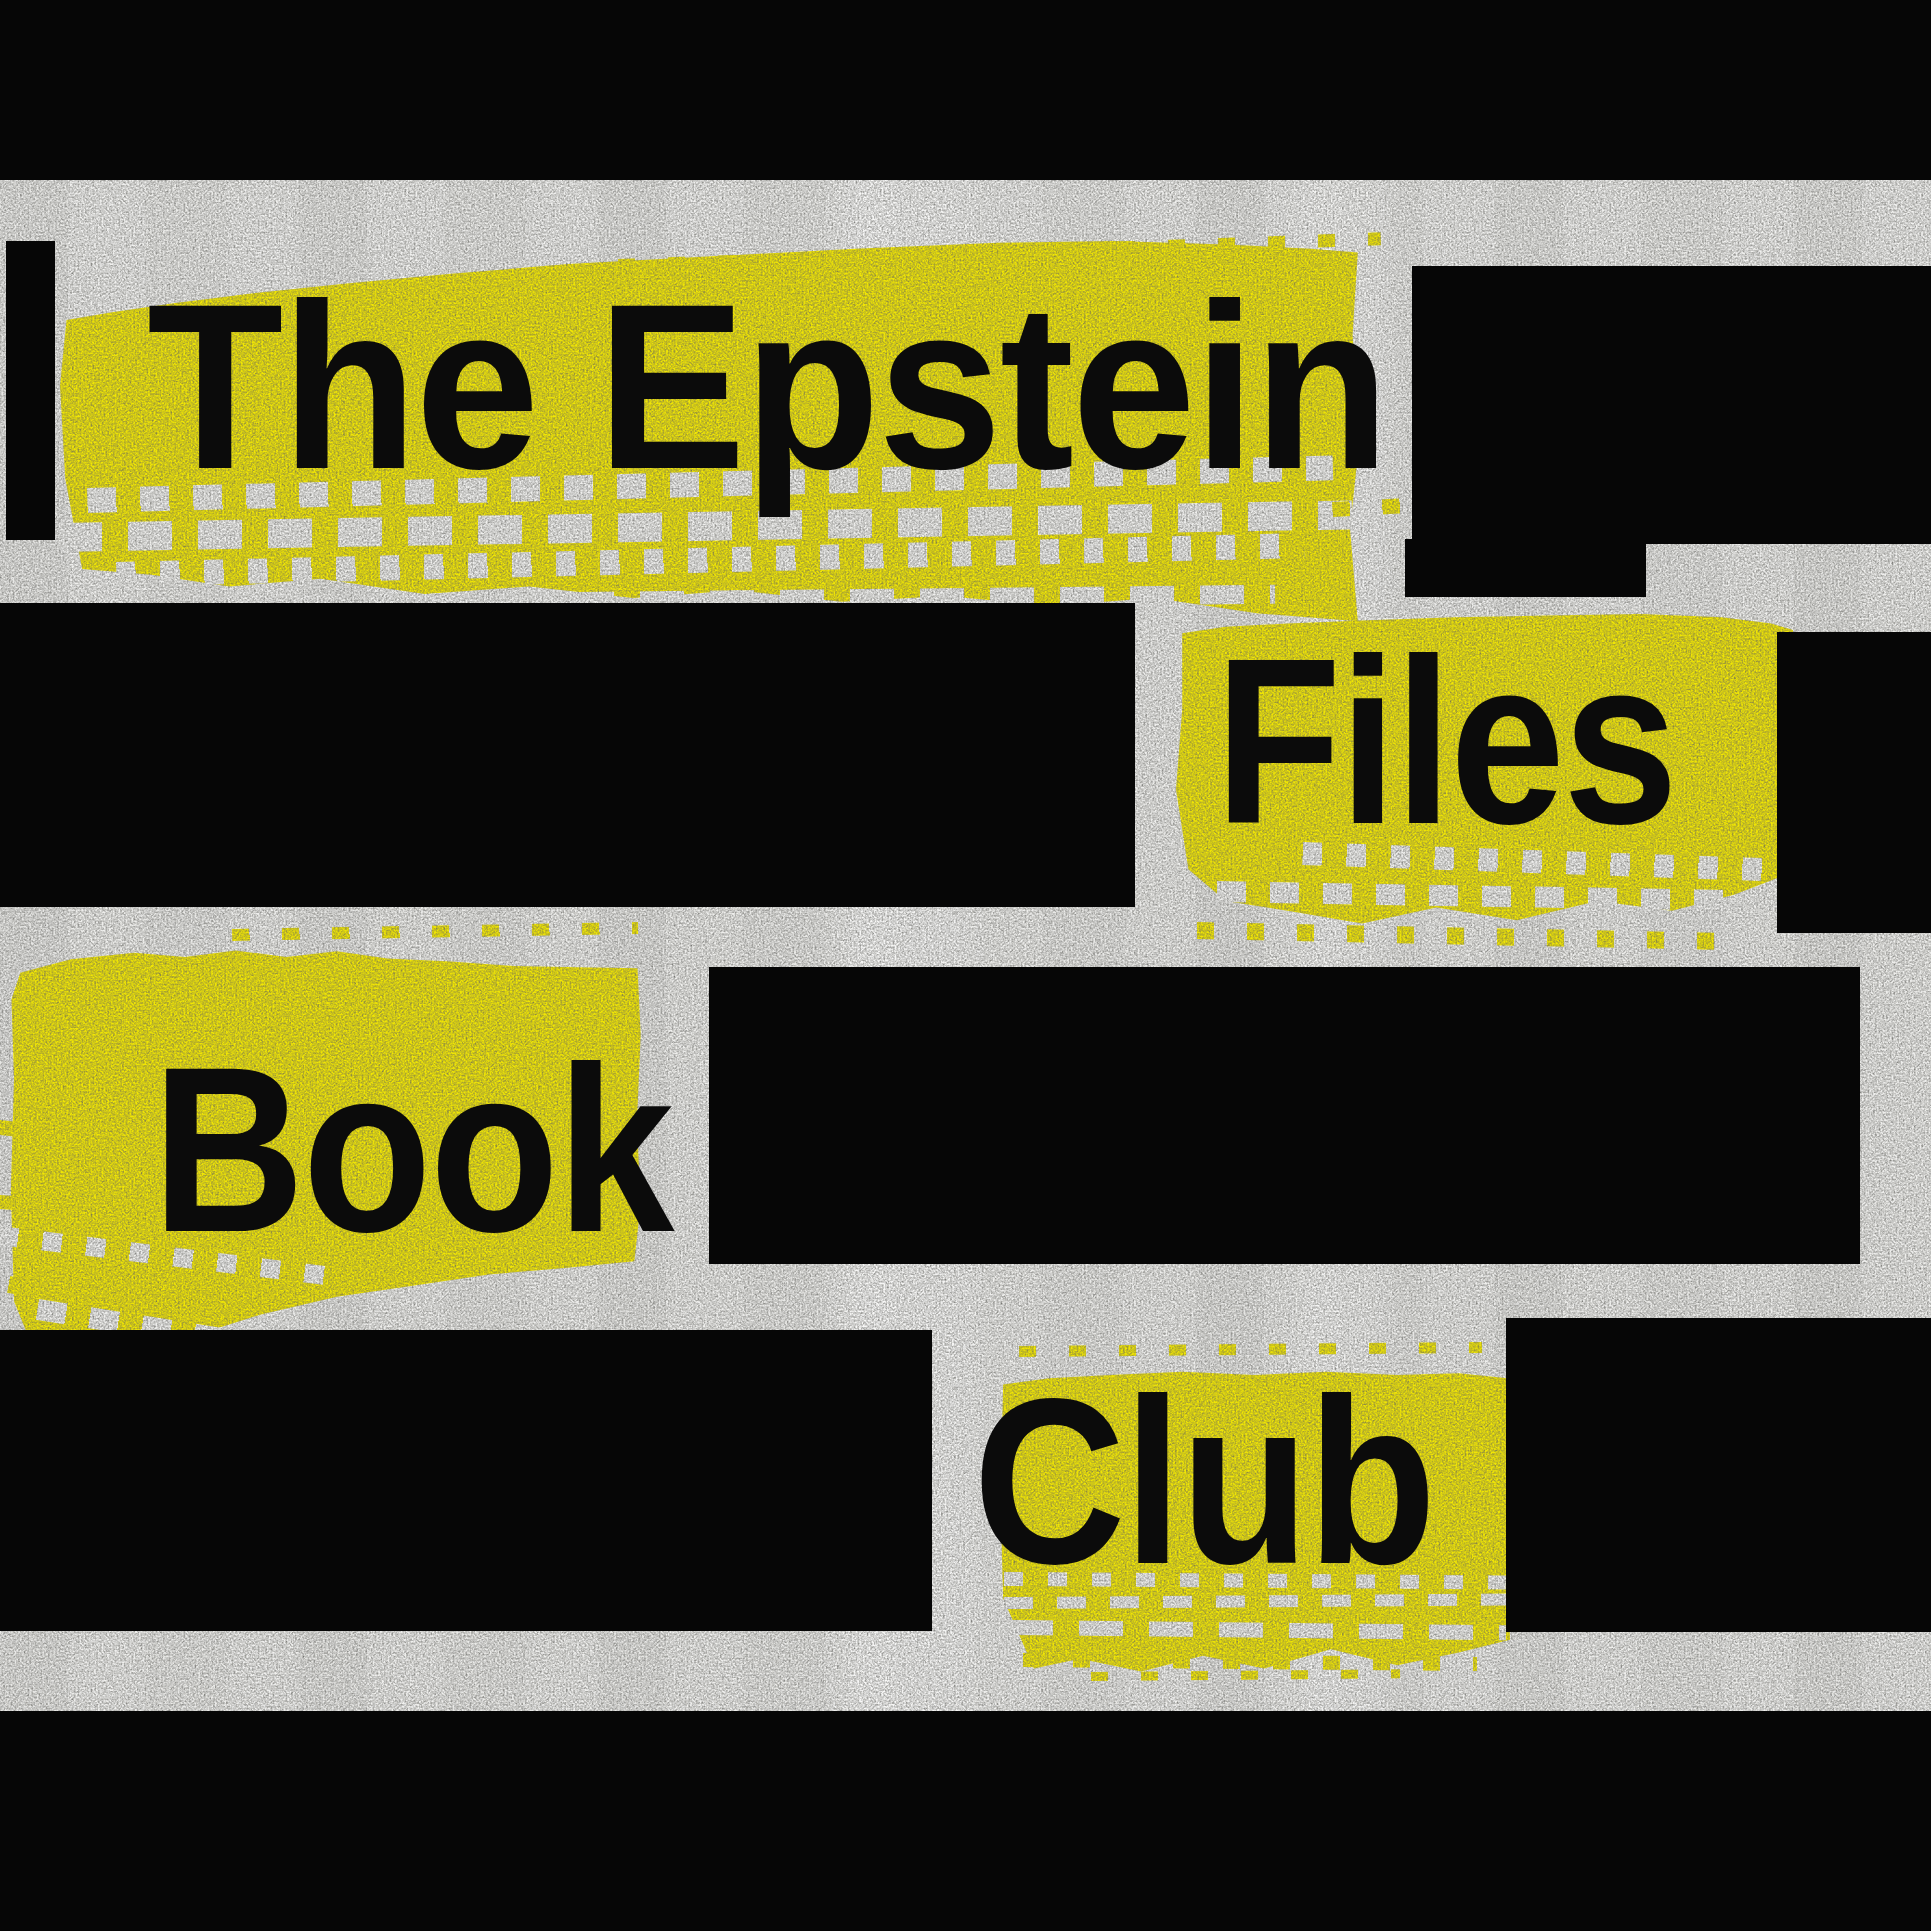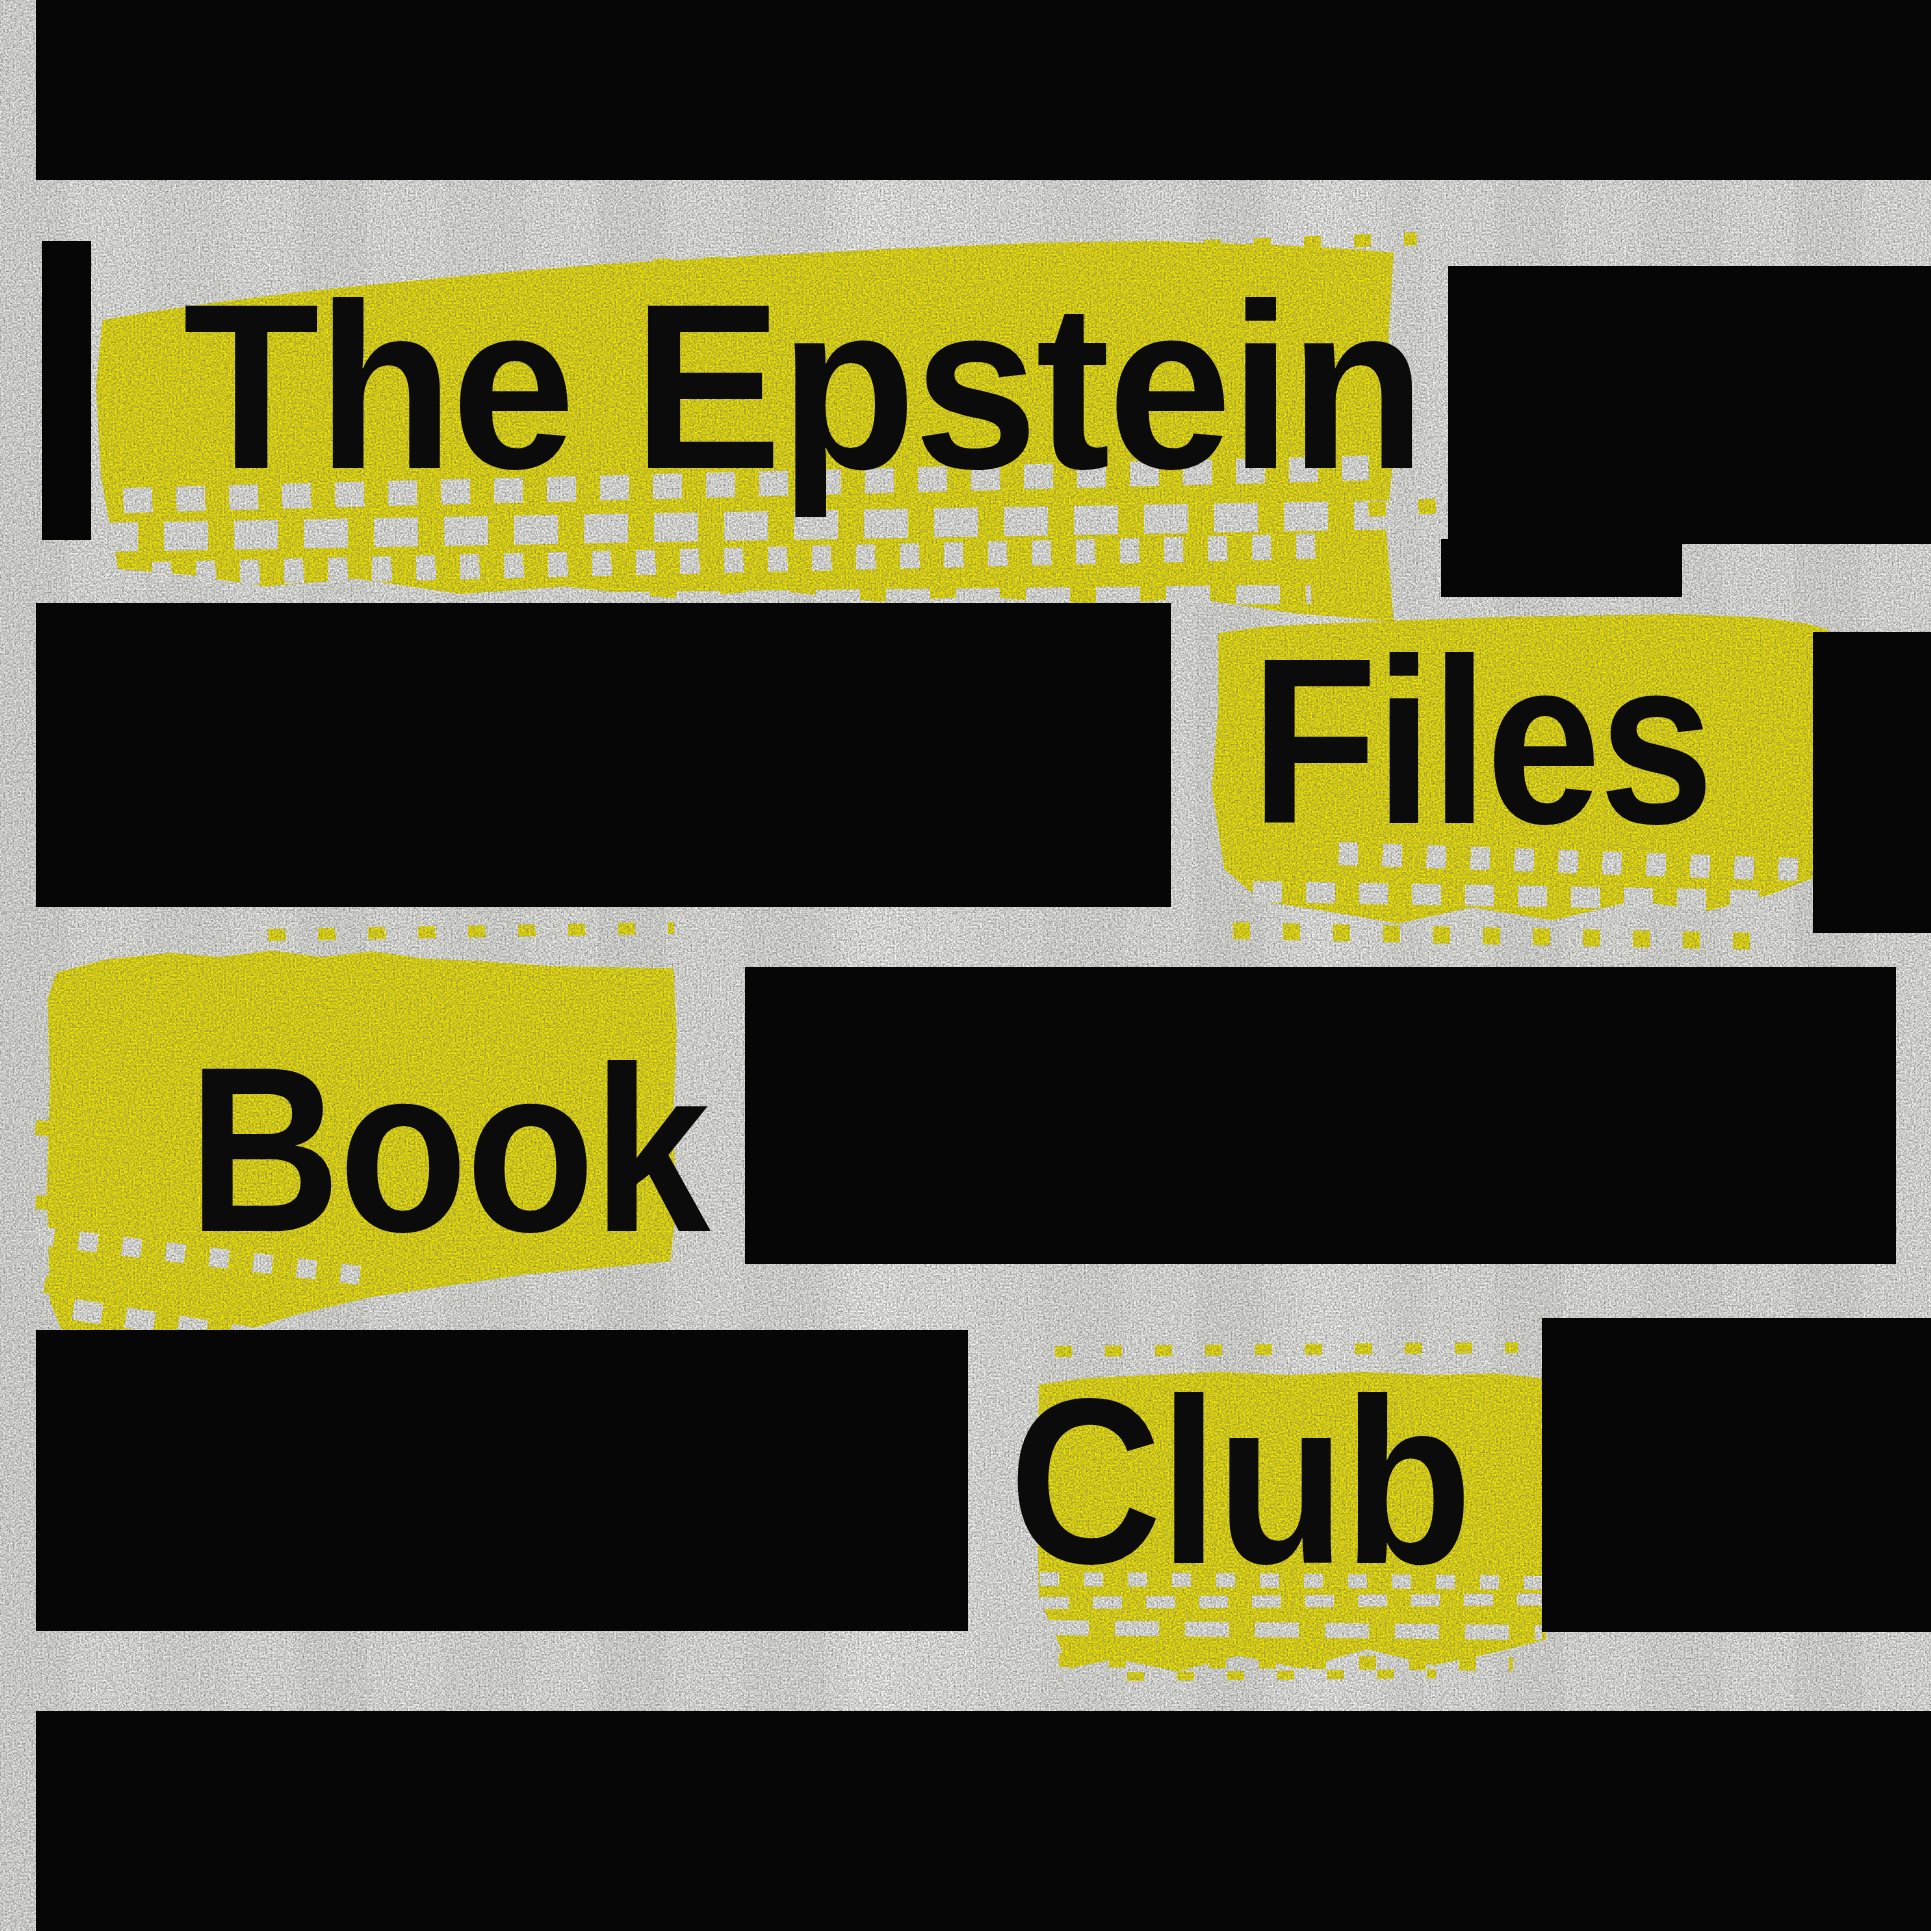--- a/index.html
+++ b/index.html
@@ -14,21 +14,21 @@
     background:
       linear-gradient(90deg, rgba(0,0,0,0) 0 830px, rgba(255,255,255,.55) 859px 956px, rgba(0,0,0,0) 985px),
       linear-gradient(90deg, rgba(0,0,0,0) 0 1284px, rgba(255,255,255,.4) 1313px 1371px, rgba(0,0,0,0) 1400px),
       repeating-linear-gradient(90deg,
         rgba(108,108,104,.05) 0 68px,
         rgba(255,255,255,.06) 68px 145px,
         rgba(120,120,116,.035) 145px 227px,
         rgba(255,255,255,.05) 227px 299px),
       linear-gradient(180deg,#f1f1ef 0%,#ededeb 45%,#efefed 100%);
   }
-  .layer{position:absolute;inset:0;margin-left:36px;}
+  .layer{position:absolute;inset:0;}
   
   .hl{position:absolute;background:var(--yellow,#f1e604);}
   .hl-epstein{
     left:60px;top:239px;width:1303px;height:386px;
     clip-path:polygon(0.5% 21%,4% 19%,9% 16.5%,15% 14%,22% 11.5%,30% 9%,39% 6.5%,50% 4.5%,61% 2.5%,72% 1%,81% 0.5%,90% 1.5%,96% 2.5%,99.6% 3.5%,
       99.2% 25%,99.8% 50%,99% 75%,99.6% 99%,
       92% 97%,84% 93%,76% 95%,68% 92.5%,60% 94%,52% 91%,44% 93%,36% 90%,28% 92%,20% 88%,13% 90%,7% 87%,1.7% 85.5%,
       0.4% 62%,0% 38%,0.5% 21%);
   }
   .hl-files{

